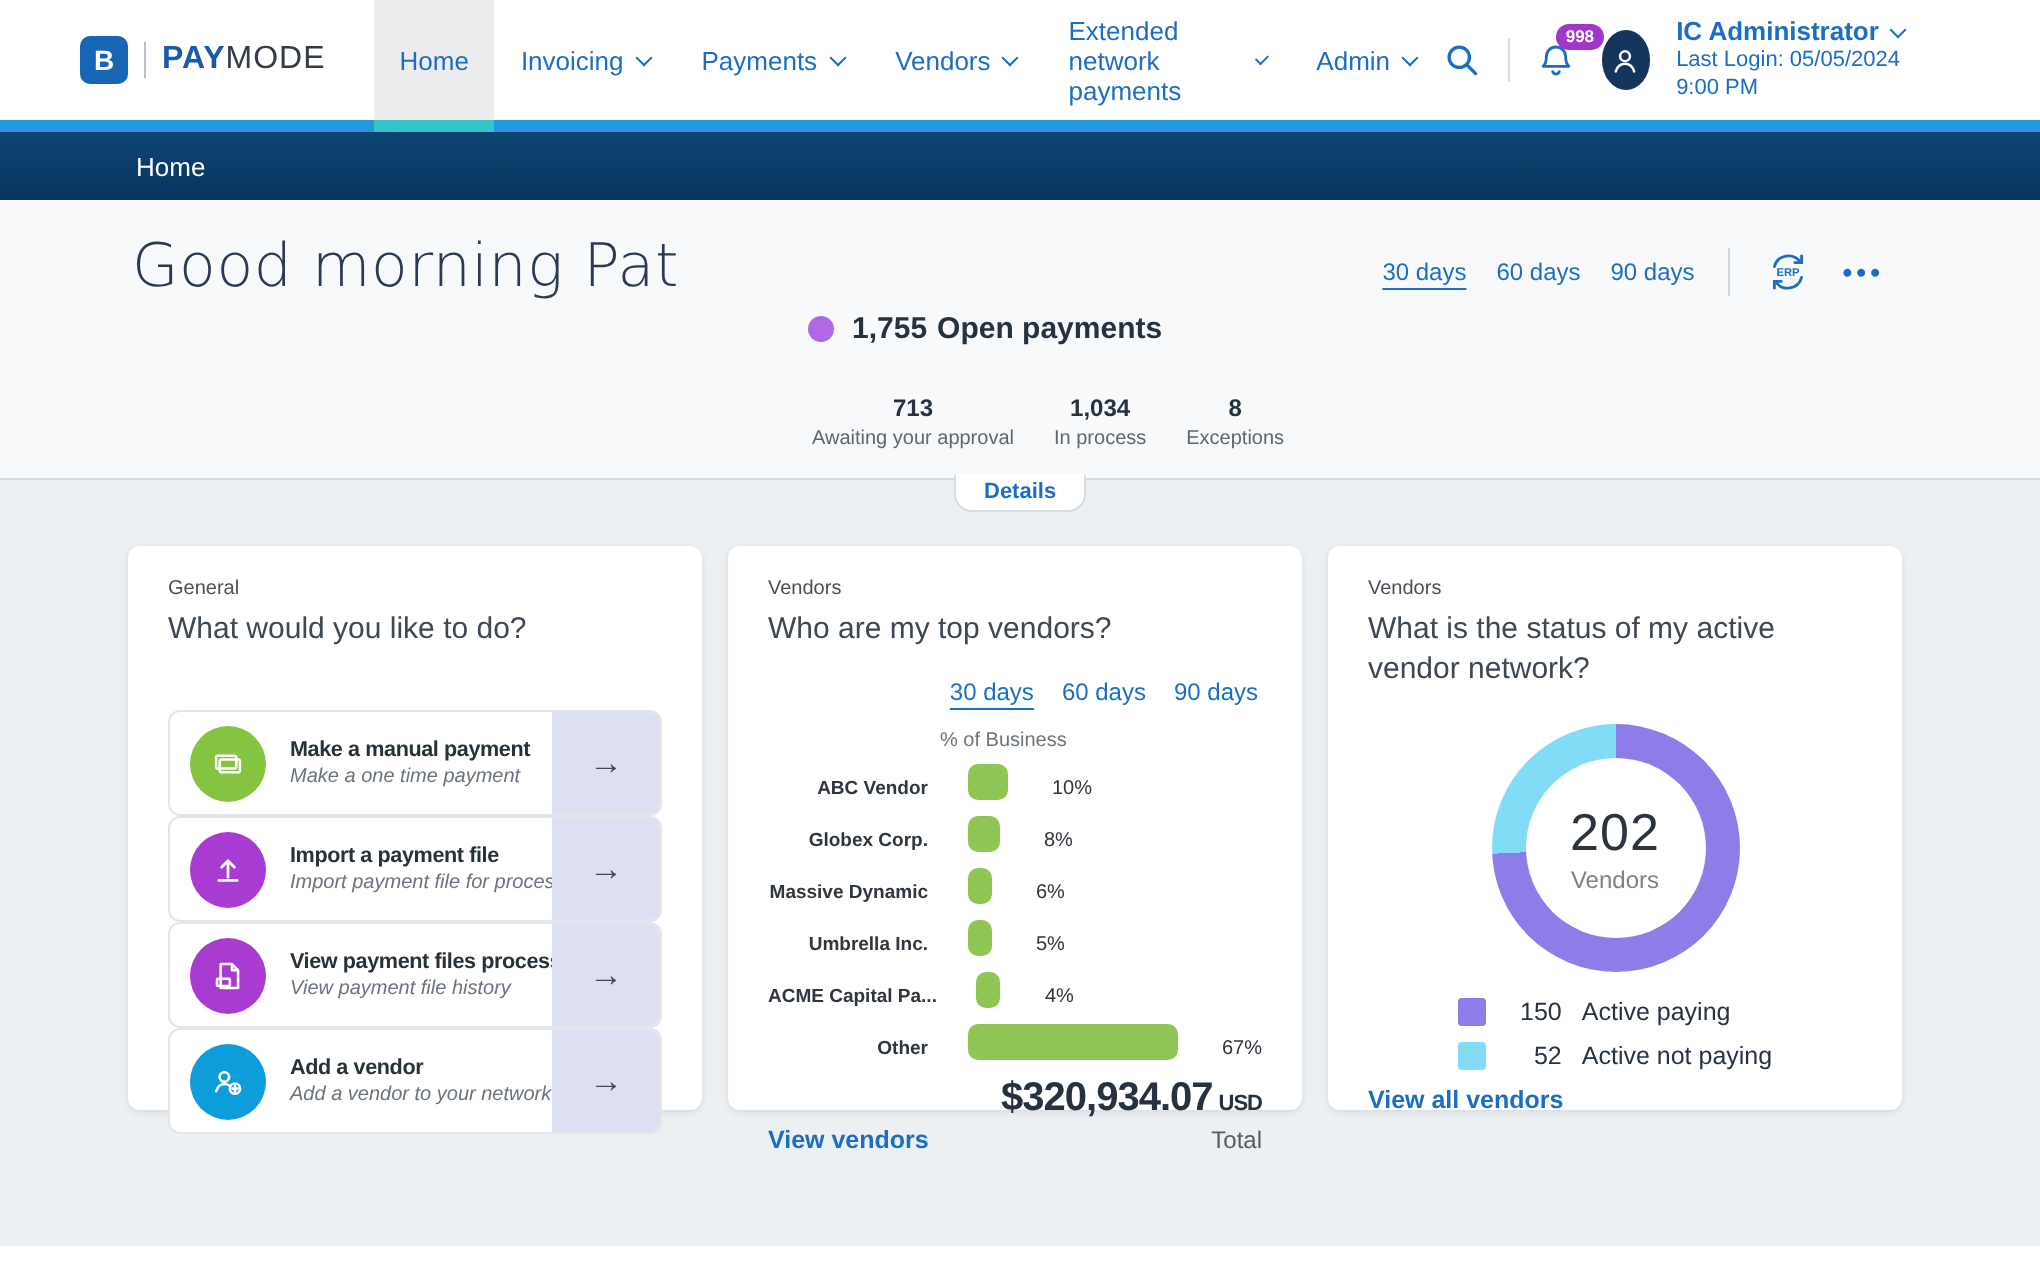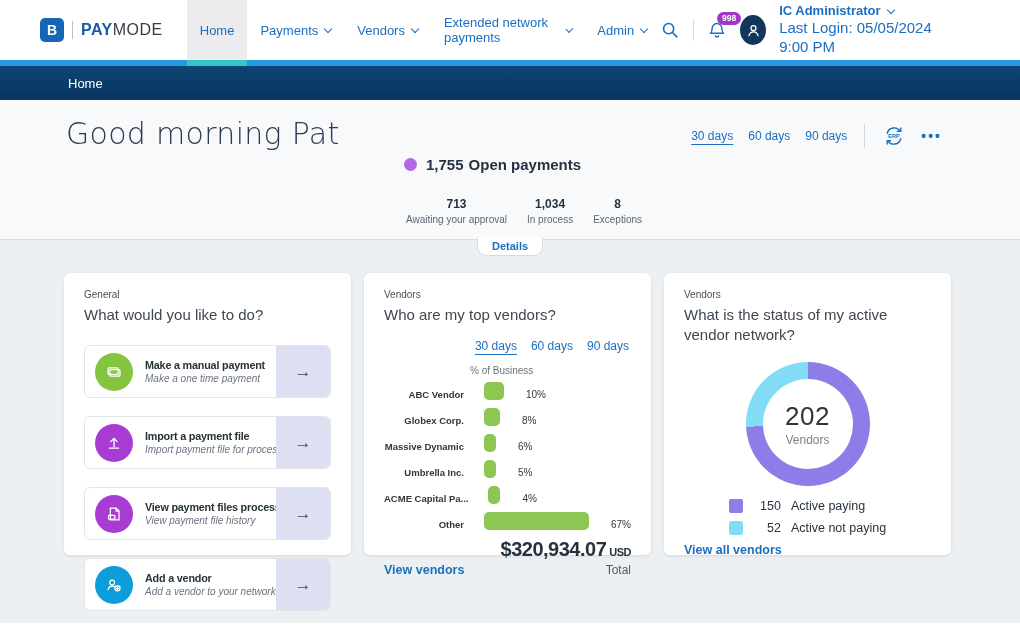--- a/index.html
+++ b/index.html
@@ -19,21 +19,21 @@
   .nav-item.active::after { content:""; position:absolute; left:0; right:0; bottom:-6px; height:6px; background:#35c4c8; }
   .caret { width:6px; height:6px; border-right:1.5px solid currentColor; border-bottom:1.5px solid currentColor; transform:rotate(45deg); display:inline-block; margin-left:7px; margin-top:-3px; }
   .topbar-right { margin-left:auto; display:flex; align-items:center; gap:13px; }
   .icon-btn { background:none; border:none; cursor:pointer; display:flex; align-items:center; }
   .tb-sep { width:1px; height:22px; background:#d6dde3; }
   .bell-wrap { position:relative; }
   .badge { position:absolute; top:-8px; left:10px; background:#a136c9; color:#fff; font-size:8.5px; font-weight:bold; border-radius:8px; padding:2px 5px; line-height:1; }
   .avatar { width:30px; height:30px; border-radius:50%; background:#14365c; display:flex; align-items:center; justify-content:center; cursor:pointer; }
   .user-block { line-height:1.25; cursor:pointer; }
   .user-name { font-size:13px; font-weight:bold; color:#1b6ec2; display:flex; align-items:center; }
-  .user-login { font-size:15px; color:#1b6ec2; }
+  .user-login { font-size:11px; color:#1b6ec2; }
 
   
   .accent-strip { height:6px; background:#2797e0; }
   .navy-bar { height:34px; background:linear-gradient(180deg,#0d4472,#0a3560); color:#fff; font-size:13px; display:flex; align-items:center; padding-left:68px; }
 
   
   .hero { height:140px; background:#f7f9fb; position:relative; border-bottom:1px solid #d7dce1; z-index:2; }
   .greeting { position:absolute; left:66px; top:16px; font-size:30px; font-weight:200; font-family:"DejaVu Sans","Liberation Sans",sans-serif; color:#2b3a52; letter-spacing:.3px; }
   .day-row { position:absolute; right:78px; top:24px; display:flex; align-items:center; gap:15px; }
   .day-link { font-size:12px; color:#1b6ec2; cursor:pointer; background:none; border:none; font-family:inherit; }
@@ -49,21 +49,21 @@
   .stat-label { font-size:10px; color:#5f6672; margin-top:3px; }
   .details-tab { position:absolute; left:477px; bottom:-17px; background:#fff; border:1px solid #d7dce1; border-top:1px solid #fff; border-radius:0 0 9px 9px; color:#1b6ec2; font-size:11px; font-weight:bold; padding:2px 14px 3px; cursor:pointer; }
 
   
   .main { height:383px; background:#edf0f3; padding:33px 0 0 64px; display:flex; gap:13px; }
   .card { width:287px; height:282px; background:#fff; border-radius:6px; box-shadow:0 1px 3px rgba(40,50,60,.12); padding:16px 20px 14px; display:flex; flex-direction:column; }
   .card-cat { font-size:10px; color:#4a4f57; margin-bottom:5px; }
   .card-title { font-size:15px; color:#3e4852; line-height:1.35; }
 
   
-  .actions { margin-top:20px; display:flex; flex-direction:column; gap:18px; }
+  .actions { margin-top:30px; display:flex; flex-direction:column; gap:0; }
   .action-row { border:1px solid #e2e6ea; border-radius:6px; display:flex; align-items:center; height:53px; cursor:pointer; background:#fff; overflow:hidden; }
   .action-icon { width:38px; height:38px; border-radius:50%; flex:0 0 38px; margin:0 12px 0 10px; display:flex; align-items:center; justify-content:center; }
   .action-text { flex:1; min-width:0; white-space:nowrap; }
   .action-title { font-size:10.8px; font-weight:bold; color:#263238; letter-spacing:-.2px; }
   .action-sub { font-size:10px; font-style:italic; color:#6b7280; margin-top:2px; }
   .action-go { width:54px; align-self:stretch; background:#dce0f2; display:flex; align-items:center; justify-content:center; font-size:17px; color:#3f4a56; flex:0 0 54px; }
 
   
   .tv-days { display:flex; justify-content:flex-end; gap:14px; margin:14px 2px 12px 0; }
   .axis-label { font-size:10px; color:#6d737c; margin:0 0 6px 86px; }
@@ -97,20 +97,24 @@
 
   <header class="topbar">
     <div class="brand">
       <span class="logo-badge">B</span>
       <span class="brand-sep"></span>
       <span class="brand-name"><b>PAY</b><span>MODE</span></span>
     </div>
     <nav class="nav">
       <div class="nav-item active">
           <span>Home</span>
+        </div>
+      <div class="nav-item">
+          <span>Invoicing</span>
+          <span class="caret"></span>
         </div>
       <div class="nav-item">
           <span>Payments</span>
           <span class="caret"></span>
         </div>
       <div class="nav-item">
           <span>Vendors</span>
           <span class="caret"></span>
         </div>
       <div class="nav-item">

